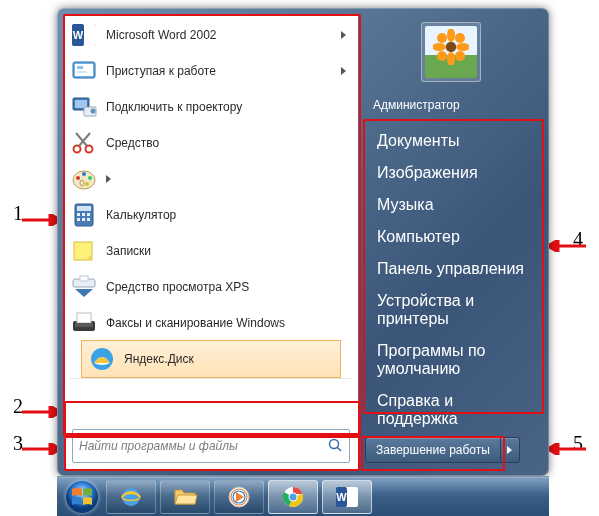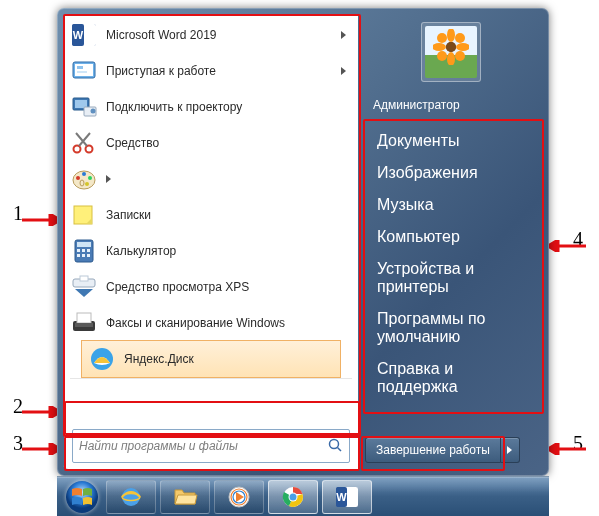--- a/index.html
+++ b/index.html
@@ -73,21 +73,21 @@
 
         <div class="prog-item">
           <span class="prog-icon">
             <svg width="28" height="28">
                 <rect x="2" y="3" width="24" height="22" rx="3" fill="#2a5699"></rect>
                 <rect x="6" y="3" width="20" height="22" rx="2" fill="#fff"></rect>
                 <rect x="2" y="3" width="12" height="22" rx="2" fill="#2a5699"></rect>
                 <text x="8" y="18" fill="#fff" font-size="11" font-weight="bold" text-anchor="middle">W</text>
               </svg>
           </span>
-          <span class="prog-label">Microsoft Word 2019</span>
+          <span class="prog-label">Microsoft Word 2002</span>
           <span class="submenu-arrow"></span>
         </div>
 
         <div class="prog-item">
           <span class="prog-icon">
             <svg width="28" height="28">
                 <rect x="3" y="5" width="22" height="16" rx="2" fill="#6fb1e8" stroke="#2d6aa8"></rect>
                 <rect x="5" y="7" width="18" height="12" fill="#fff"></rect>
                 <rect x="7" y="9" width="6" height="3" fill="#8fc3ee"></rect>
                 <rect x="7" y="14" width="10" height="2" fill="#cfe6f8"></rect>
@@ -125,46 +125,46 @@
             <svg width="28" height="28">
                 <ellipse cx="14" cy="15" rx="11" ry="9" fill="#f4e8c8" stroke="#b89b5a"></ellipse>
                 <circle cx="8" cy="13" r="2" fill="#d43a2a"></circle>
                 <circle cx="14" cy="9" r="2" fill="#2a7ad4"></circle>
                 <circle cx="20" cy="13" r="2" fill="#2ad463"></circle>
                 <circle cx="17" cy="19" r="2" fill="#d4c52a"></circle>
                 <ellipse cx="12" cy="18" rx="2" ry="3" fill="#f4e8c8" stroke="#b89b5a"></ellipse>
               </svg>
           </span>
           <span class="submenu-arrow"></span>
-        </div>
-
-        <div class="prog-item">
-          <span class="prog-icon">
-            <svg width="28" height="28">
-                <rect x="4" y="5" width="18" height="18" fill="#fff07a" stroke="#d8c040"></rect>
-                <path d="M22 17 L22 23 L16 23 Z" fill="#e8d860"></path>
-              </svg>
-          </span>
-          <span class="prog-label">Записки</span>
         </div>
 
         <div class="prog-item">
           <span class="prog-icon">
             <svg width="28" height="28">
                 <rect x="5" y="3" width="18" height="22" rx="2" fill="#4a7bb5" stroke="#2d5a8e"></rect>
                 <rect x="7" y="5" width="14" height="5" fill="#cfe4f5"></rect>
                 <rect x="7" y="12" width="3" height="3" fill="#e6f0fa"></rect>
                 <rect x="12" y="12" width="3" height="3" fill="#e6f0fa"></rect>
                 <rect x="17" y="12" width="3" height="3" fill="#e6f0fa"></rect>
                 <rect x="7" y="17" width="3" height="3" fill="#e6f0fa"></rect>
                 <rect x="12" y="17" width="3" height="3" fill="#e6f0fa"></rect>
                 <rect x="17" y="17" width="3" height="3" fill="#e6f0fa"></rect>
               </svg>
           </span>
           <span class="prog-label">Калькулятор</span>
+        </div>
+
+        <div class="prog-item">
+          <span class="prog-icon">
+            <svg width="28" height="28">
+                <rect x="4" y="5" width="18" height="18" fill="#fff07a" stroke="#d8c040"></rect>
+                <path d="M22 17 L22 23 L16 23 Z" fill="#e8d860"></path>
+              </svg>
+          </span>
+          <span class="prog-label">Записки</span>
         </div>
 
         <div class="prog-item">
           <span class="prog-icon">
             <svg width="28" height="28">
                 <rect x="3" y="6" width="22" height="8" rx="2" fill="#e8eef5" stroke="#97a8bb"></rect>
                 <path d="M5 16 L14 24 L23 16 Z" fill="#3f78b3"></path>
                 <rect x="10" y="3" width="8" height="5" fill="#fff" stroke="#bcc9d8"></rect>
               </svg>
           </span>
@@ -229,20 +229,21 @@
           </svg>
         </div>
       </div>
 
       <div class="r-list">
         <div class="r-user">Администратор</div>
         <div class="r-item">Документы</div>
         <div class="r-item">Изображения</div>
         <div class="r-item">Музыка</div>
         <div class="r-item">Компьютер</div>
+        <div class="r-item">Панель управления</div>
         <div class="r-item">Устройства и принтеры</div>
         <div class="r-item">Программы по умолчанию</div>
         <div class="r-item">Справка и поддержка</div>
       </div>
 
       <div class="shutdown">
         <div class="shutdown-btn">
           <span>Завершение работы</span>
         </div>
         <div class="shutdown-more">

